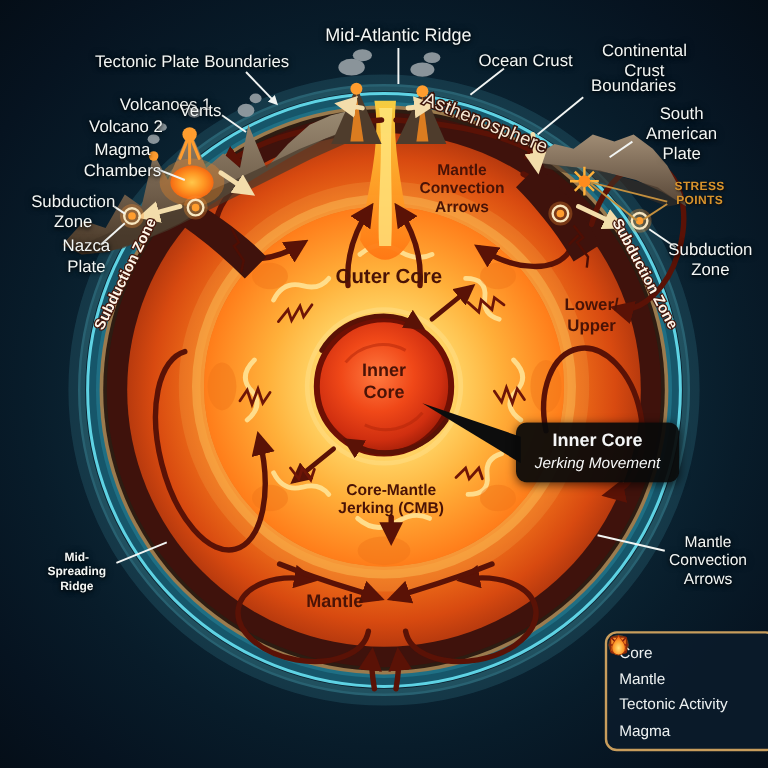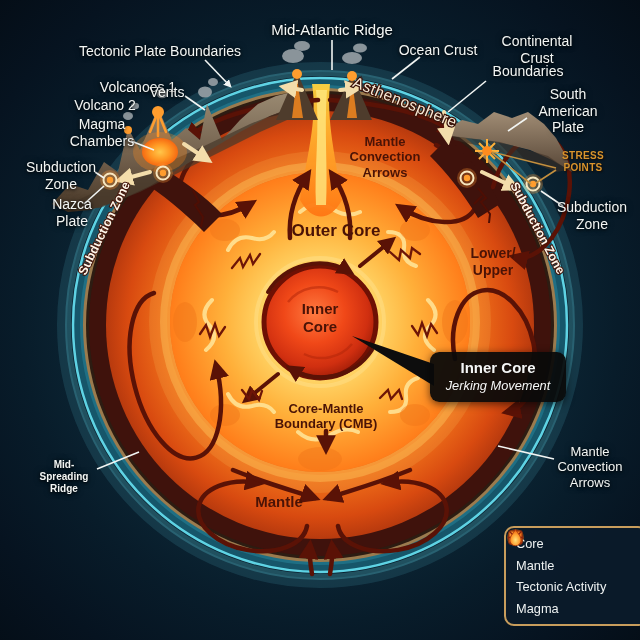--- a/index.html
+++ b/index.html
@@ -7,21 +7,21 @@
     font-family:"Liberation Sans",sans-serif;
     background:radial-gradient(circle 480px at 320px 325px,#0e2e40 0%,#0c2736 45%,#081c2a 62%,#061320 80%,#040c14 100%);}
   .scene svg{position:absolute;left:0;top:0;}
   .lbl{position:absolute;transform:translate(-50%,-50%);text-align:center;
     white-space:pre-line;line-height:1.18;font-size:14px;color:#f3f6f4;
     text-shadow:0 1px 3px rgba(0,0,0,.9),0 0 6px rgba(0,0,0,.55);}
   .lbl.dark{color:#4a1306;font-weight:700;text-shadow:none;}
   .lbl.gold{color:#d8942c;font-weight:700;letter-spacing:.3px;font-size:10px;
     text-shadow:1px 1px 2px rgba(20,8,2,.9);}
   .lbl.bw{font-weight:700;font-size:10px;}
-  .lbl.big{font-size:17px;margin-left:12px;}
+  .lbl.big{font-size:17px;}
   .lbl.med{font-size:15px;}
   .lbl.sm{font-size:13px;}
   .callout{position:absolute;left:430px;top:352px;width:128px;background:rgba(10,10,10,.94);
     border-radius:9px;padding:7px 4px 8px;text-align:center;color:#f5f6f6;
     box-shadow:0 2px 8px rgba(0,0,0,.6);}
   .callout .t{font-weight:700;font-size:15px;margin-bottom:2px;}
   .callout .l{font-size:12.8px;line-height:1.25;font-style:italic;}
   .legend{position:absolute;left:504px;top:526px;width:120px;background:rgba(11,27,42,.92);
     border:2px solid #c89d5c;border-radius:10px;padding:8px 10px;
     display:flex;flex-direction:column;justify-content:space-between;height:80px;}
@@ -308,21 +308,21 @@
 Zone</div>
 <div class="lbl dark sm" style="left:385px;top:157px;">Mantle
 Convection
 Arrows</div>
 <div class="lbl dark big" style="left:324px;top:231px;">Outer Core</div>
 <div class="lbl dark" style="left:493px;top:262px;">Lower/
 Upper</div>
 <div class="lbl dark med" style="left:320px;top:318px;">Inner
 Core</div>
 <div class="lbl dark sm" style="left:326px;top:416px;">Core-Mantle
-Boundary (CMB)</div>
+Jerking (CMB)</div>
 <div class="lbl dark med" style="left:279px;top:502px;">Mantle</div>
 <div class="lbl bw" style="left:64px;top:477px;">Mid-
 Spreading
 Ridge</div>
 <div class="lbl sm" style="left:590px;top:467px;">Mantle
 Convection
 Arrows</div>
 
 <div class="callout">
   <div class="t">Inner Core</div>

